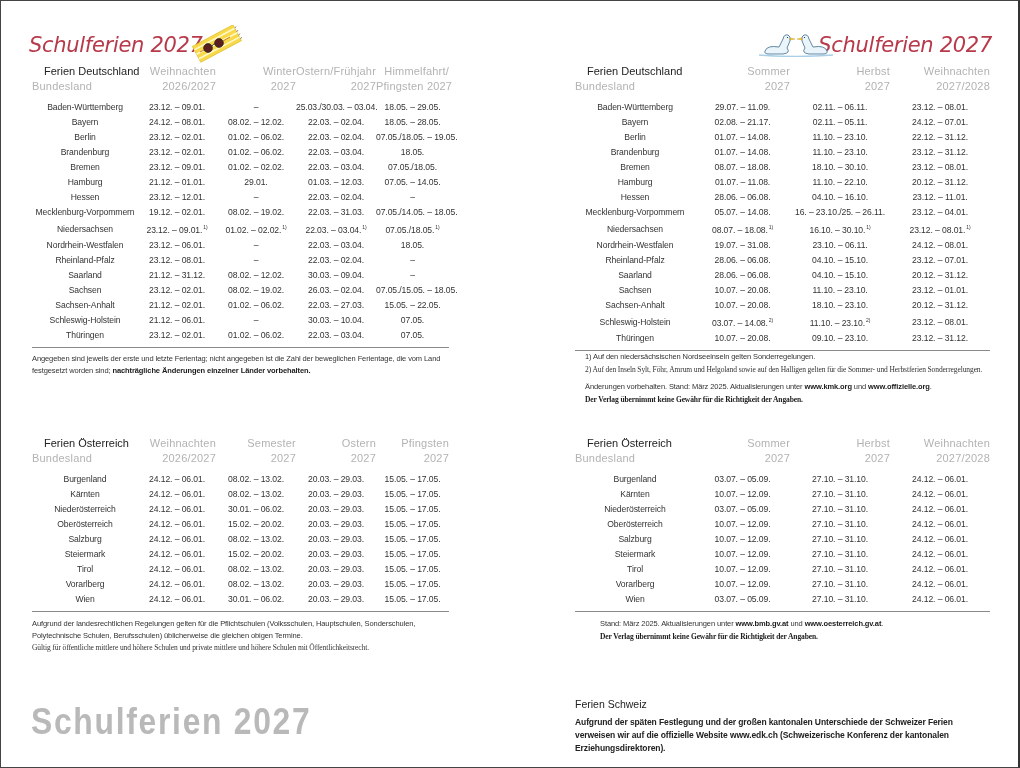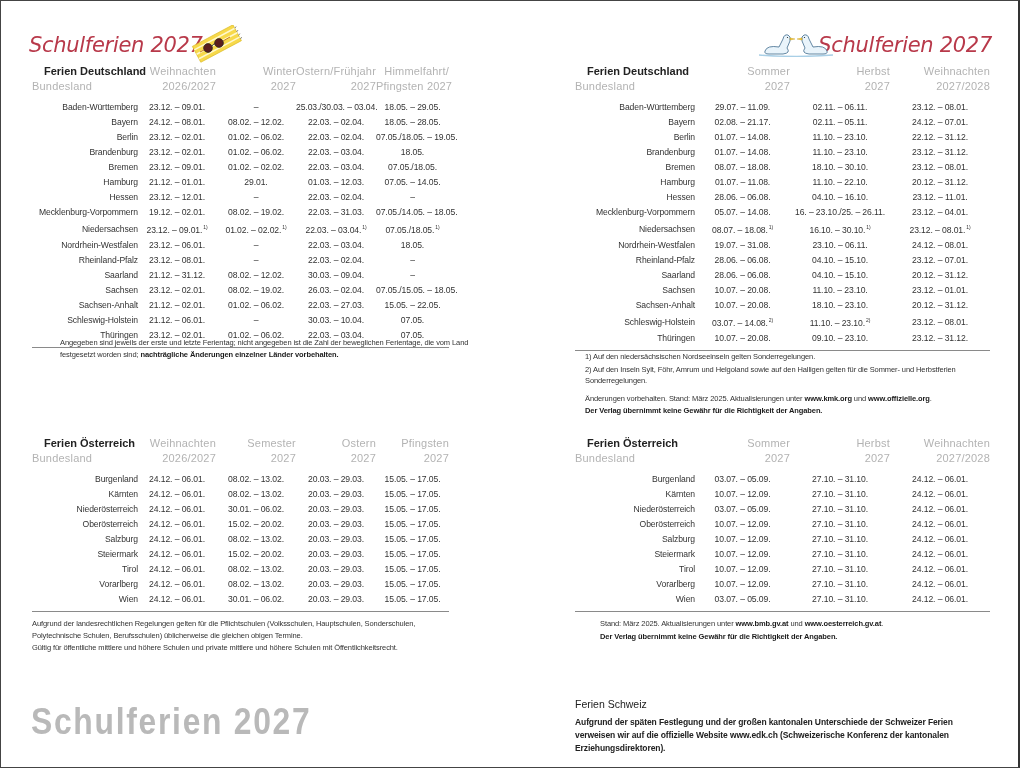--- a/index.html
+++ b/index.html
@@ -34,51 +34,51 @@
       font-size: 11px;
       line-height: 14.5px;
       color: #b3b3b3;
       text-align: right;
       vertical-align: top;
       letter-spacing: 0.2px;
       white-space: nowrap;
       padding-bottom: 7px;
     }
     .tbl th.first { text-align: left; }
-    .tbl th .sect { color: #222; font-weight: bold; letter-spacing: 0; padding-left: 12px; }
+    .tbl th .sect { color: #222; font-weight: normal; letter-spacing: 0; padding-left: 12px; }
     .tbl td {
       font-size: 8.6px;
       height: 15px;
       line-height: 15px;
       text-align: center;
       white-space: nowrap;
       color: #333;
       letter-spacing: -0.1px;
     }
-    .tbl td.first { text-align: right; }
+    .tbl td.first { text-align: center; }
     .sup { font-size: 5px; vertical-align: 4px; margin-left: 1px; }
 
     .rule { height: 0; border-top: 1.3px solid #8a8a8a; margin-top: 4px; }
     .note {
       font-size: 7.5px;
       line-height: 11.5px;
       color: #333;
       letter-spacing: -0.1px;
     }
     .note b { color: #1a1a1a; }
-    .note + .note { margin-top: 1px; }
+    .note + .note { margin-top: 1px; font-family: Liberation Serif, serif; }
     .gap { height: 6px; }
 
     #de-left { left: 31px; top: 63px; width: 417px; }
     #de-right { left: 574px; top: 63px; width: 415px; }
     #at-left { left: 31px; top: 435px; width: 417px; }
     #at-right { left: 574px; top: 435px; width: 415px; }
 
     .notes-block { position: absolute; }
-    #de-left-notes { left: 31px; top: 336px; width: 417px; margin-left: 28px; }
+    #de-left-notes { left: 31px; top: 352px; width: 417px; }
     #de-right-notes { left: 584px; top: 350px; width: 415px; }
     #at-left-notes { left: 31px; top: 617px; width: 417px; }
     #at-right-notes { left: 599px; top: 617px; width: 415px; }
 
     #big-title {
       position: absolute;
       left: 30px; top: 700px;
       font-family: "Liberation Sans", sans-serif;
       font-weight: bold;
       font-size: 37px;

